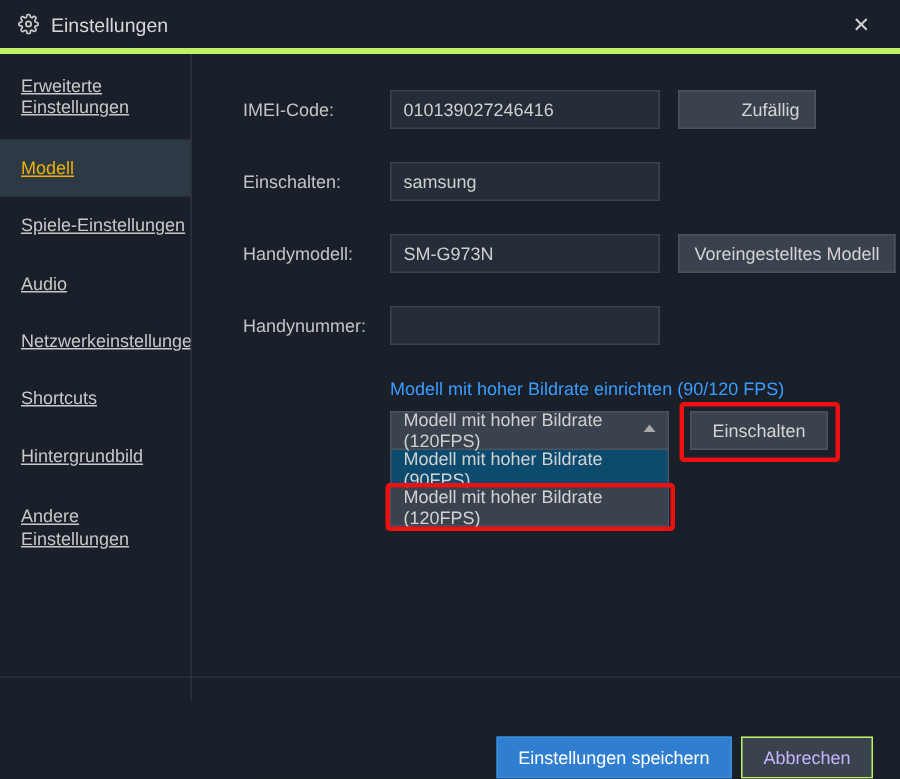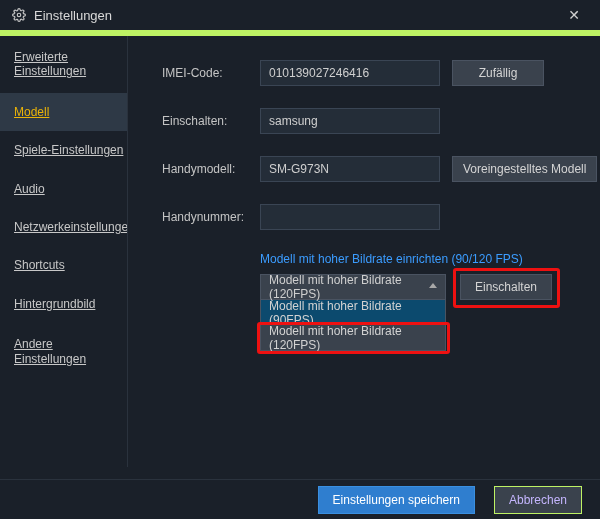--- a/index.html
+++ b/index.html
@@ -8,21 +8,21 @@
     background: #1a2029;
     font-family: "Segoe UI", Arial, sans-serif;
     color: #c8c8c8;
     overflow: hidden;
     position: relative;
   }
   .titlebar {
     height: 36px;
     display: flex; align-items: center;
     padding: 0 12px;
-    border-bottom: 6px solid #bef264;
+    border-bottom: 4px solid #bef264;
   }
   .titlebar .gear { margin-right: 8px; display:flex; align-items:center; }
   .titlebar .title { color: #d8d8d8; font-size: 13px; flex:1; }
   .titlebar .close { color:#d0d0d0; font-size:14px; padding:4px 8px; cursor:pointer; }
   .content {
     display: flex;
     position: absolute; top:36px; bottom:52px; left:0; right:0;
   }
   .sidebar {
     width: 128px;
@@ -74,20 +74,21 @@
     margin-left: 12px;
     height: 26px;
     min-width: 92px;
     background: #3a424d;
     border: 1px solid #4a5361;
     color:#d4d4d4;
     font-size: 12px;
     padding: 0 10px;
     cursor: pointer;
     white-space: nowrap;
+    text-align: right;
   }
   .section-title {
     color:#3b9cff;
     font-size: 12px;
     margin-left: 98px;
     margin-top: 6px;
   }
   .dropdown-wrap {
     margin-left: 98px;
     margin-top: 8px;
@@ -133,24 +134,24 @@
     color:#d4d4d4;
     font-size:12px;
     cursor:pointer;
     position:relative;
   }
   .red-box {
     position:absolute; border:3px solid #e11; border-radius:3px;
     pointer-events:none;
   }
   .footer {
-    position:absolute; left:0; right:0; bottom:0; height:40px;
+    position:absolute; left:0; right:0; bottom:0; height:68px;
     border-top:1px solid #2a323d;
-    display:flex; align-items:center; justify-content:flex-end;
-    padding-right:18px; gap:19px;
+    display:flex; align-items:flex-end; justify-content:flex-end;
+    padding-right:18px; gap:6px;
   }
   .footer .save {
     background:#2f7ecf; color:#fff; border:1px solid #3a8fe0;
     height:28px; padding:0 14px; font-size:12px; cursor:pointer;
   }
   .footer .cancel {
     background:#3a424d; color:#c4b5fd; border:1px solid #bef264;
     height:28px; padding:4px 14px; font-size:12px; cursor:pointer;
   }
 </style>

